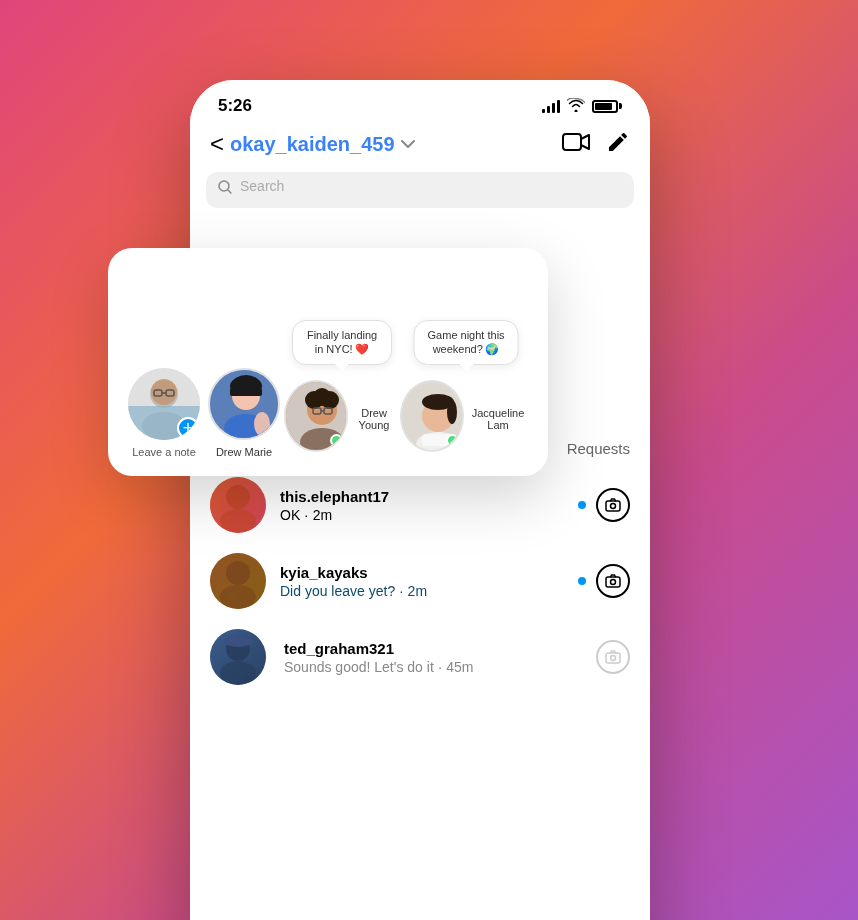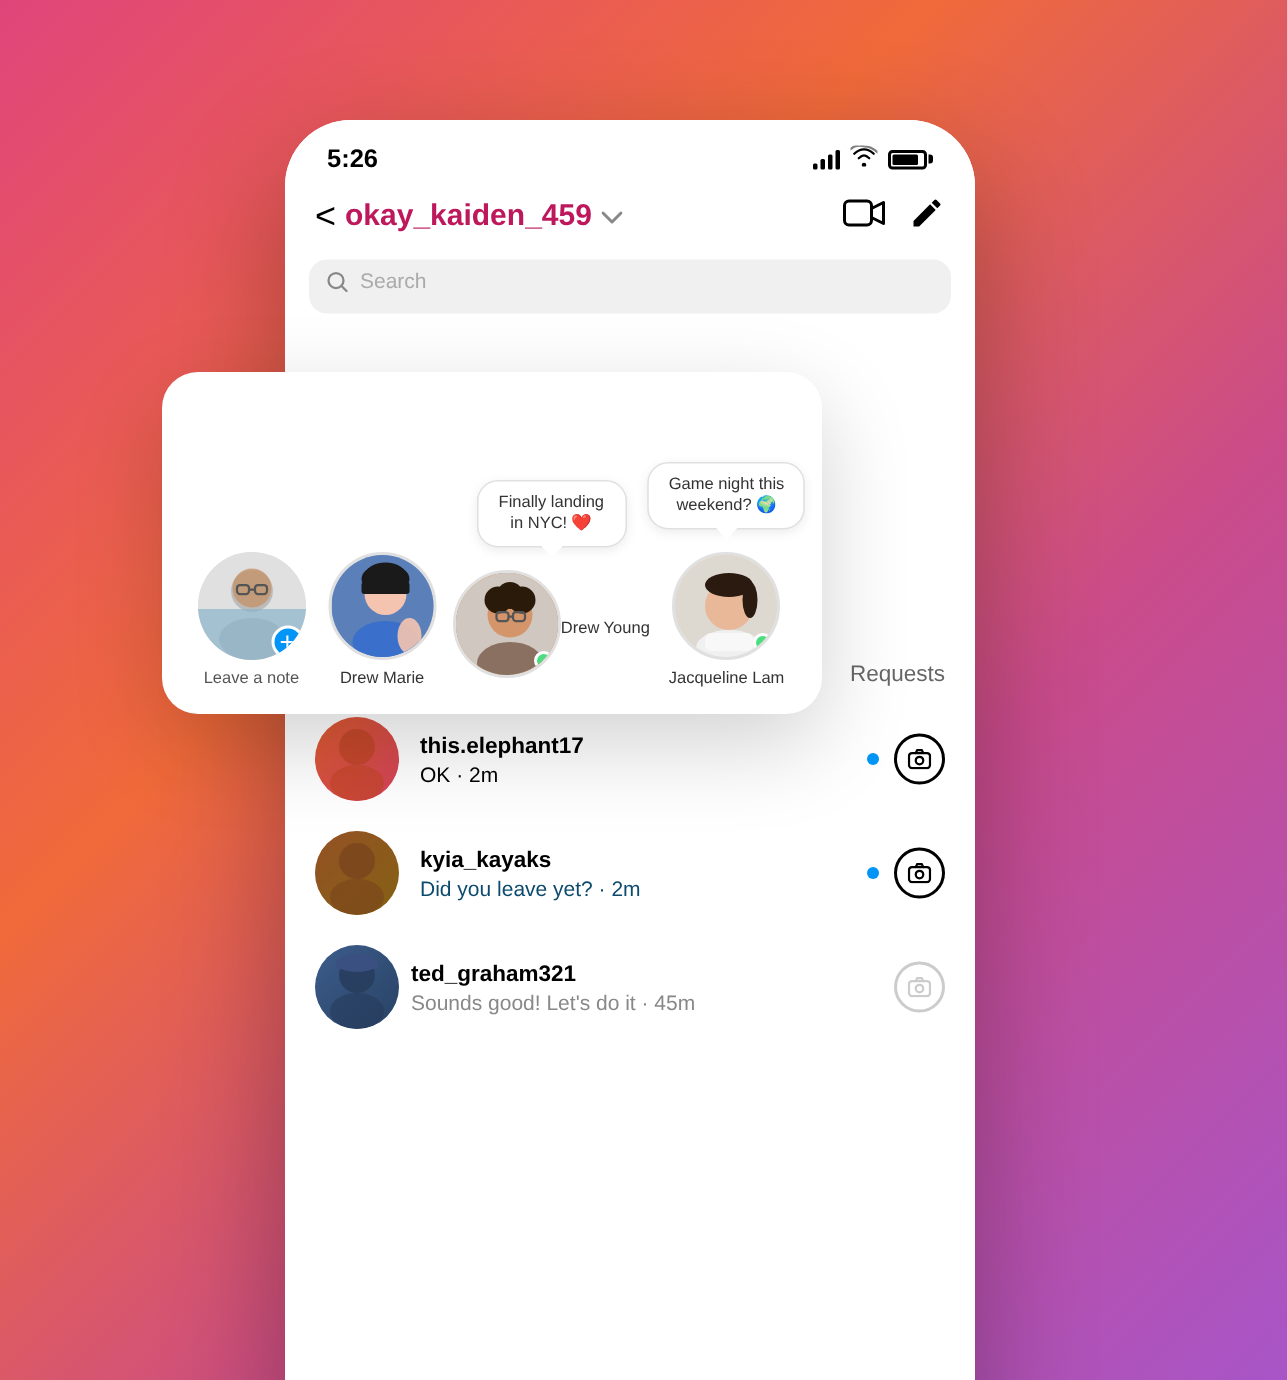--- a/index.html
+++ b/index.html
@@ -48,21 +48,21 @@
           <div style="background:#000;height:100%;width:85%;border-radius:1px;"></div>
         </div>
         <div style="width:3px;height:6px;background:#000;border-radius:0 2px 2px 0;"></div>
       </div>
     </div>
   </div>
 
   <div style="display:flex;align-items:center;justify-content:space-between;padding:6px 20px 14px;">
     <div style="display:flex;align-items:center;gap:6px;">
       <span style="font-size:24px;font-weight:300;color:#000;cursor:pointer;">&lt;</span>
-      <span style="font-size:20px;font-weight:700;color:#be185d;">okay_kaiden_459</span>
+      <span style="font-size:20px;font-weight:700;color:#3b82f6;">okay_kaiden_459</span>
       <svg width="14" height="10" viewBox="0 0 14 10" fill="none">
         <path d="M1 2l6 6 6-6" stroke="#888" stroke-width="2" stroke-linecap="round" stroke-linejoin="round"></path>
       </svg>
     </div>
     <div style="display:flex;gap:16px;align-items:center;">
 
       <div style="cursor:pointer;">
         <svg width="28" height="22" viewBox="0 0 28 22" fill="none">
           <rect x="1" y="3" width="18" height="16" rx="3" stroke="#000" stroke-width="2" fill="none"></rect>
           <path d="M19 8l8-4v14l-8-4V8z" stroke="#000" stroke-width="2" fill="none" stroke-linejoin="round"></path>
@@ -132,21 +132,21 @@
         <div style="width:34px;height:34px;border:2px solid #000;border-radius:50%;display:flex;align-items:center;justify-content:center;cursor:pointer;">
           <svg width="16" height="14" viewBox="0 0 16 14" fill="none">
             <rect x="1" y="3" width="14" height="10" rx="2" stroke="#000" stroke-width="1.5" fill="none"></rect>
             <circle cx="8" cy="8" r="2.5" stroke="#000" stroke-width="1.5" fill="none"></circle>
             <path d="M5.5 3L6.5 1h3l1 2" stroke="#000" stroke-width="1.5" stroke-linecap="round" fill="none"></path>
           </svg>
         </div>
       </div>
     </div>
 
-    <div style="display:flex;align-items:center;gap:8px;padding:10px 0;cursor:pointer;">
+    <div style="display:flex;align-items:center;gap:18px;padding:10px 0;cursor:pointer;">
       <div style="width:56px;height:56px;border-radius:50%;overflow:hidden;flex-shrink:0;background:linear-gradient(135deg,#4a6fa5,#2d4a6e);">
         <svg viewBox="0 0 56 56" width="56" height="56">
           <circle cx="28" cy="20" r="12" fill="#2a4060" opacity="0.8"></circle>
           <ellipse cx="28" cy="44" rx="18" ry="12" fill="#2a4060" opacity="0.6"></ellipse>
           <rect width="56" height="56" fill="rgba(30,50,80,0.3)" rx="28"></rect>
 
           <ellipse cx="28" cy="12" rx="14" ry="6" fill="#3a5080"></ellipse>
           <rect x="14" y="10" width="28" height="6" fill="#3a5080" rx="2"></rect>
         </svg>
       </div>
@@ -235,21 +235,21 @@
           <rect x="27" y="26" width="8" height="6" rx="2" fill="none" stroke="#555" stroke-width="1.5"></rect>
           <rect x="38" y="26" width="8" height="6" rx="2" fill="none" stroke="#555" stroke-width="1.5"></rect>
           <line x1="35" y1="29" x2="38" y2="29" stroke="#555" stroke-width="1.5"></line>
         </svg>
         
         <div style="position:absolute;bottom:3px;right:3px;width:13px;height:13px;background:#4ade80;border-radius:50%;border:2px solid #fff;"></div>
       </div>
       <span style="font-size:11px;color:#333;text-align:center;">Drew Young</span>
     </div>
 
-    <div style="display:flex;flex-direction:column;align-items:center;position:relative;min-width:88px;cursor:pointer;padding-top:60px;">
+    <div style="display:flex;flex-direction:row;align-items:center;position:relative;min-width:88px;cursor:pointer;padding-top:60px;">
 
       <div style="position:absolute;top:0;left:50%;transform:translateX(-50%);background:#fff;border:1px solid #e0e0e0;border-radius:14px;padding:7px 10px;font-size:11px;color:#333;white-space:normal;box-shadow:0 2px 8px rgba(0,0,0,0.08);text-align:center;width:105px;line-height:1.3;">
         <span>Game night this weekend? 🌍</span>
         <div style="position:absolute;bottom:-8px;left:50%;transform:translateX(-50%);width:0;height:0;border-left:7px solid transparent;border-right:7px solid transparent;border-top:8px solid #fff;"></div>
       </div>
       <div style="width:72px;height:72px;border-radius:50%;overflow:hidden;position:relative;background:#f0e0d0;margin-bottom:6px;border:2px solid #e0e0e0;">
         <svg viewBox="0 0 72 72" width="72" height="72">
           <rect width="72" height="72" fill="#e8ddd0"></rect>
 
           <rect x="0" y="0" width="72" height="72" fill="#ddd8d0"></rect>

